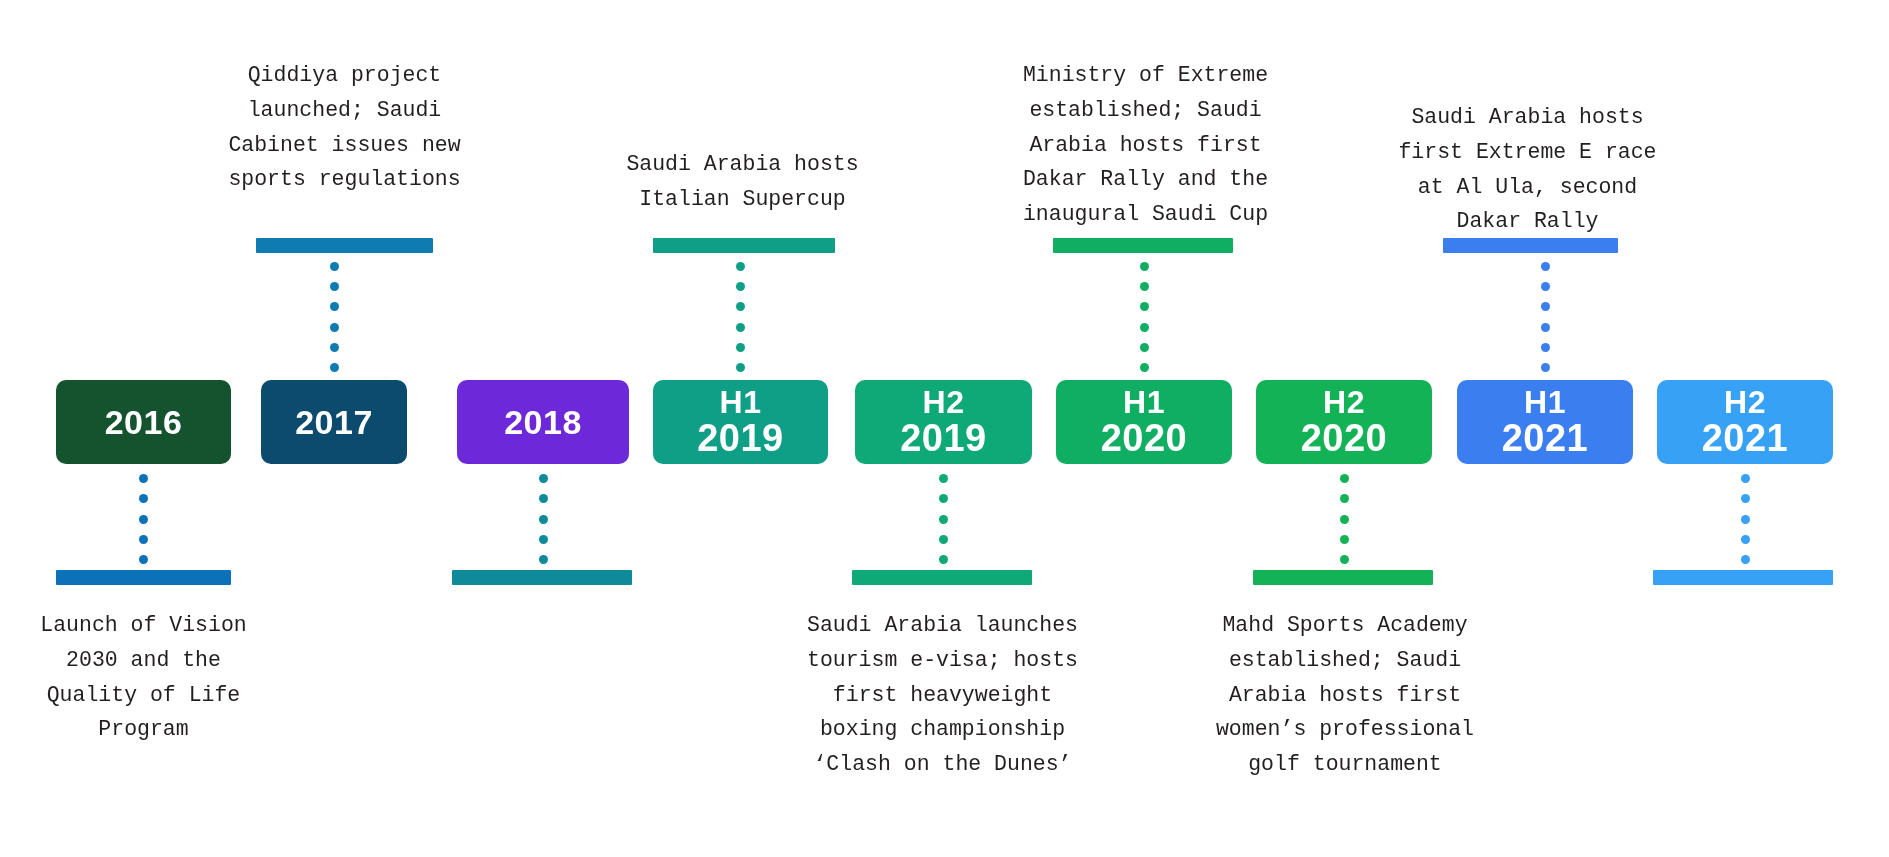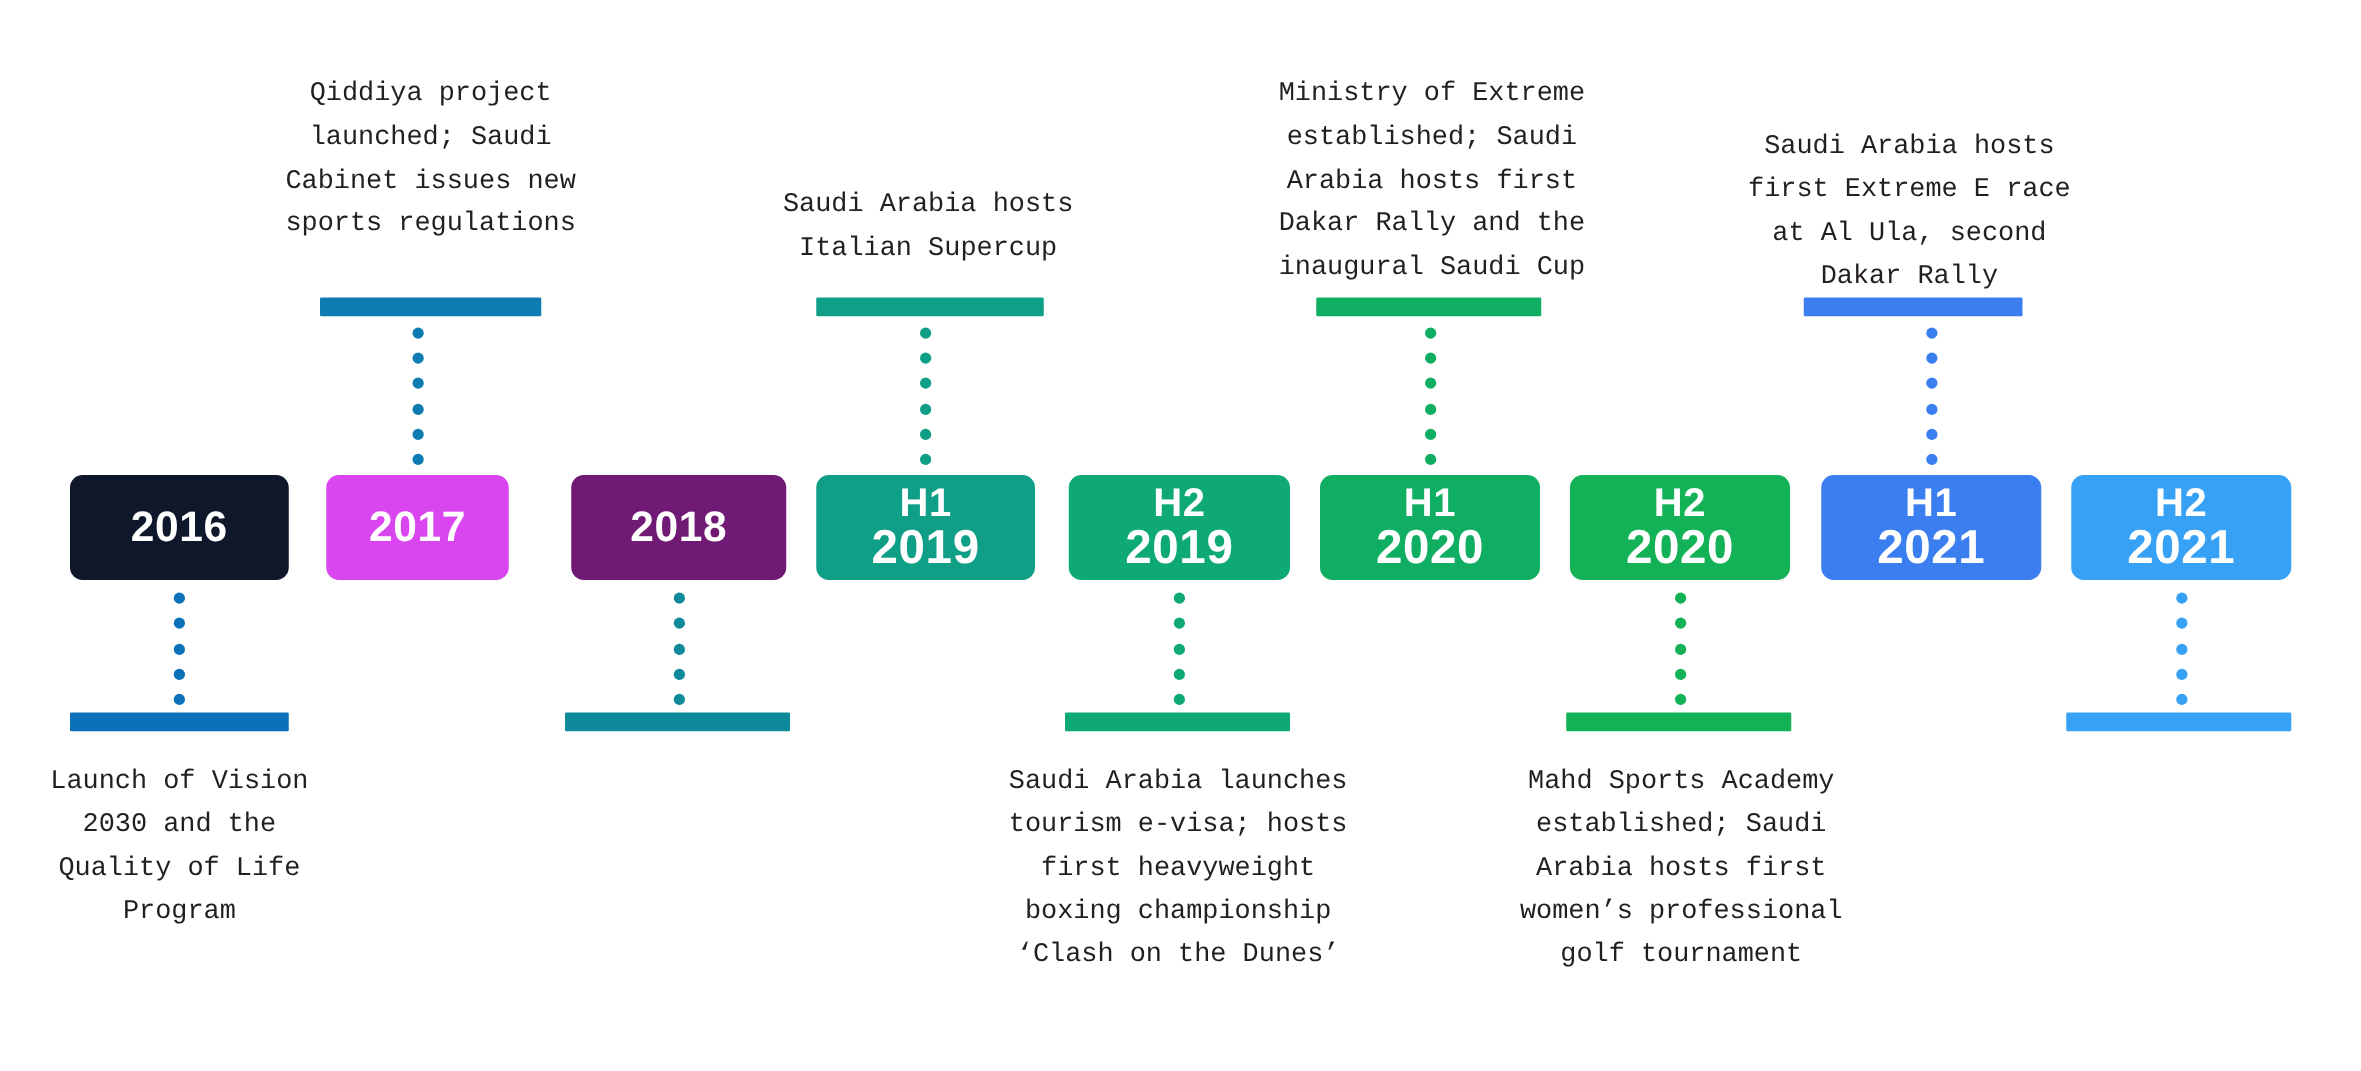--- a/index.html
+++ b/index.html
@@ -79,46 +79,46 @@
     font-size: 21.5px;
     line-height: 1.62;
     color: #231f20;
     font-family: Liberation Mono, monospace;
   }
 </style>
 </head>
 <body>
 
 <div id="timeline">
-    <div class="pill single" style="left: 56px; top: 380px; width: 175px; background: #0f172a;">
+    <div class="pill single" style="left: 56px; top: 380px; width: 175px; background: #14532d;">
       <span class="year">2016</span>
     </div>
     <div class="dots" style="left: 139px; top: 474px; height: 90px; color: rgb(11, 114, 185);">
       <i></i>
       <i></i>
       <i></i>
       <i></i>
       <i></i>
     </div>
     <div class="bar" style="left: 56px; width: 175px; background: rgb(11, 114, 185); top: 570px;"></div>
     <div class="caption" style="left: 26px; width: 235px; top: 608px;">Launch of Vision 2030 and the Quality of Life Program</div>
-    <div class="pill single" style="left: 261px; top: 380px; width: 146px; background: #d946ef;">
+    <div class="pill single" style="left: 261px; top: 380px; width: 146px; background: #0c4a6e;">
       <span class="year">2017</span>
     </div>
     <div class="dots" style="left: 329.5px; top: 262px; height: 110px; color: rgb(14, 124, 176);">
       <i></i>
       <i></i>
       <i></i>
       <i></i>
       <i></i>
       <i></i>
     </div>
     <div class="bar" style="left: 256px; width: 177px; background: rgb(14, 124, 176); top: 238px;"></div>
     <div class="caption" style="left: 226px; width: 237px; top: 58px;">Qiddiya project launched; Saudi Cabinet issues new sports regulations</div>
-    <div class="pill single" style="left: 457px; top: 380px; width: 172px; background: #701a75;">
+    <div class="pill single" style="left: 457px; top: 380px; width: 172px; background: #6d28d9;">
       <span class="year">2018</span>
     </div>
     <div class="dots" style="left: 538.5px; top: 474px; height: 90px; color: rgb(14, 138, 155);">
       <i></i>
       <i></i>
       <i></i>
       <i></i>
       <i></i>
     </div>
     <div class="bar" style="left: 452px; width: 180px; background: rgb(14, 138, 155); top: 570px;"></div>

